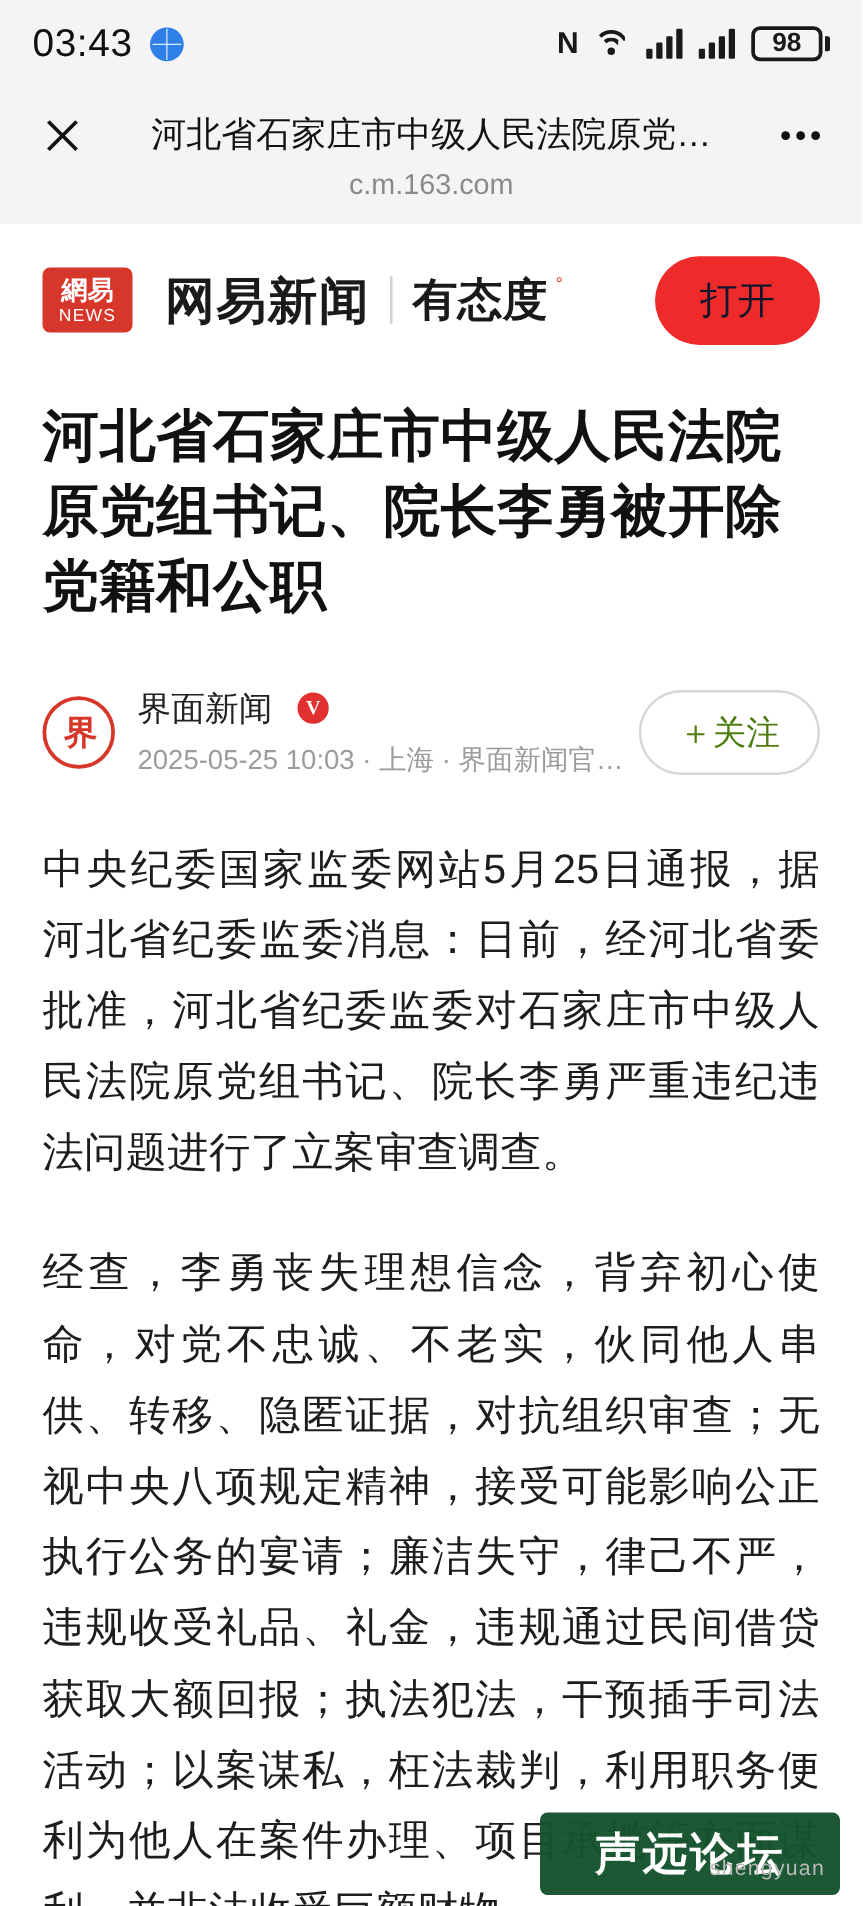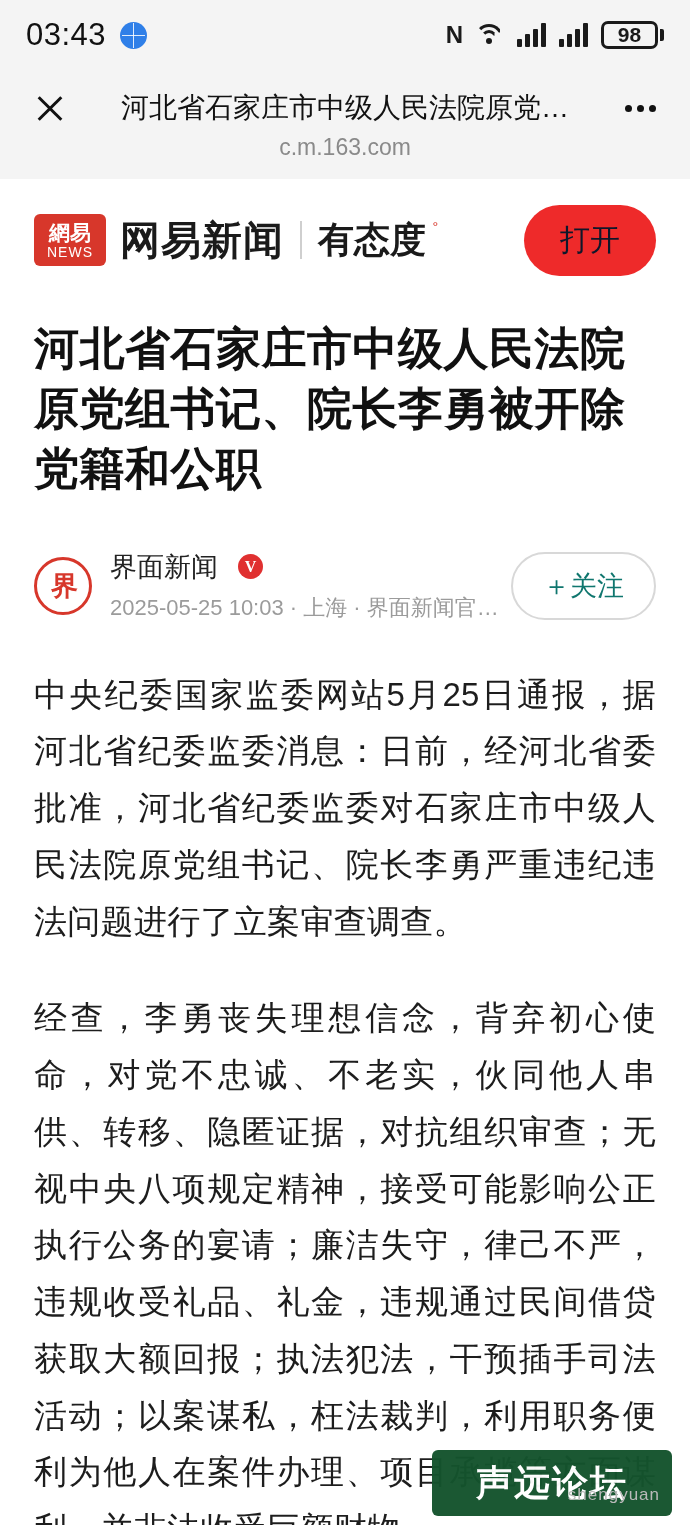--- a/index.html
+++ b/index.html
@@ -224,21 +224,21 @@
   }
   .logo163 .cn { font-size: 21px; font-weight: bold; letter-spacing: 0px; }
   .logo163 .en { font-size: 14px; letter-spacing: 1px; margin-top: 2px; }
   .brand-text {
     margin-left: 14px;
     display: flex;
     align-items: center;
     font-weight: bold;
     color: #1a1a1a;
   }
-  .brand-main { font-size: 40px; letter-spacing: 1px; }
+  .brand-main { font-size: 40px; letter-spacing: 1px; margin-left: 12px; }
   .brand-sep {
     display: inline-block;
     width: 2px; height: 38px;
     background: #cfcfcf;
     margin: 0 16px;
   }
   .brand-sub {
     font-size: 36px;
     position: relative;
     font-family: "Liberation Serif", serif;
@@ -338,21 +338,21 @@
     overflow: hidden;
     text-overflow: ellipsis;
     max-width: 420px;
   }
   .follow-btn {
     margin-left: auto;
     border: 2px solid #d8d8d8;
     background: #fff;
     border-radius: 40px;
     font-size: 27px;
-    color: #0f766e;
+    color: #4d7c0f;
     padding: 14px 30px;
     cursor: pointer;
     white-space: nowrap;
     font-family: Liberation Serif, serif;
   }
   .body-p {
     font-size: 33px;
     line-height: 1.72;
     color: #1d1d1d;
     text-align: justify;

